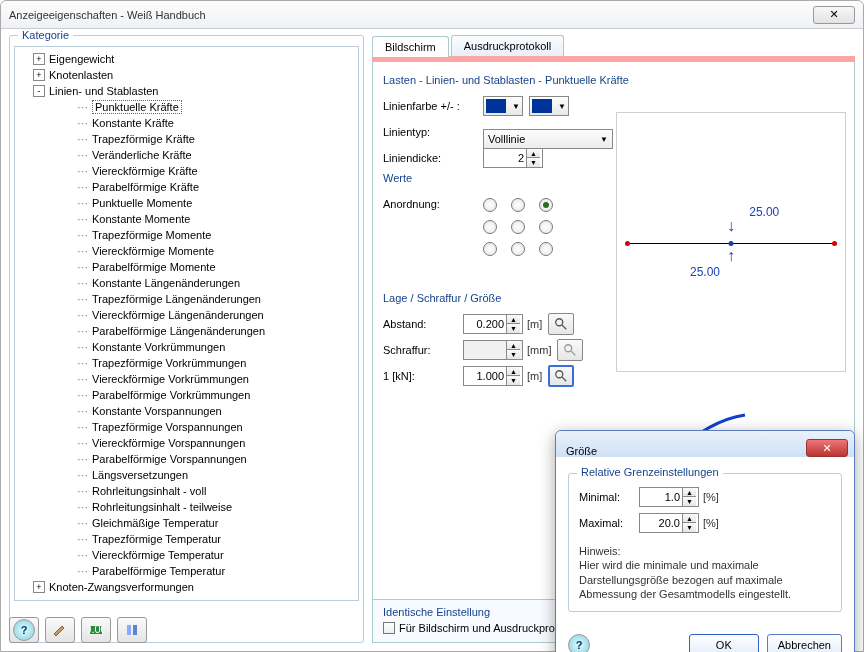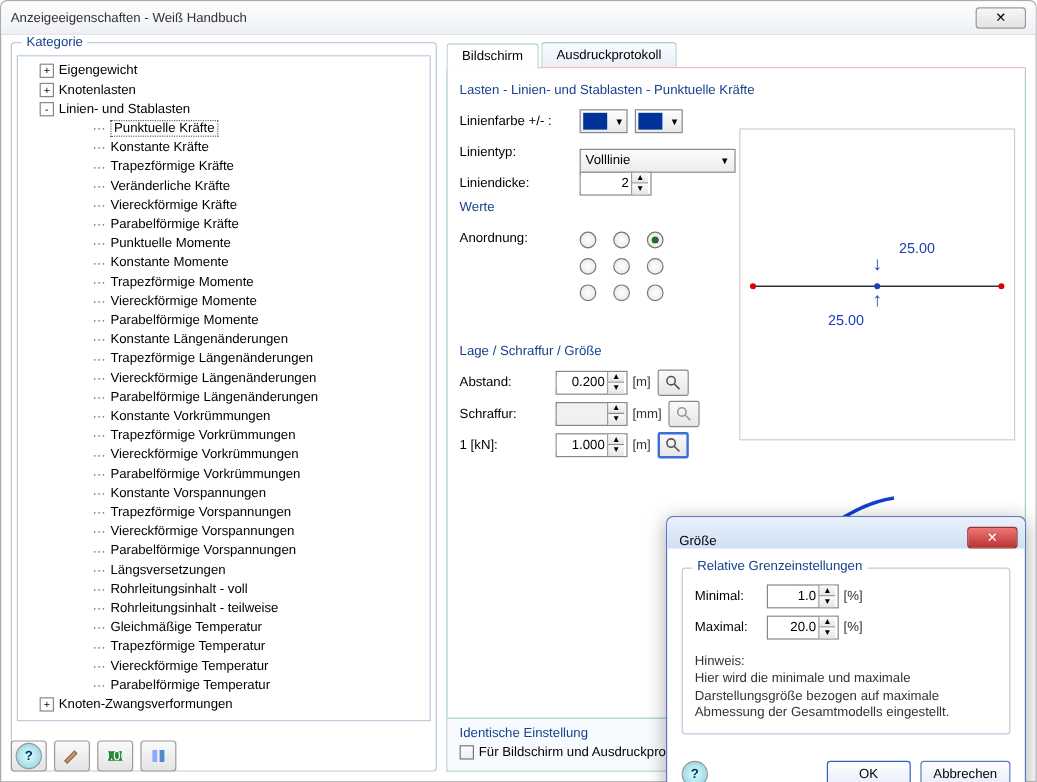--- a/index.html
+++ b/index.html
@@ -20,21 +20,21 @@
 .tree-row { display: flex; align-items: center; height: 16px; padding-left: 4px; white-space: nowrap; }
 .tree-row.l1 { padding-left: 16px; }
 .tree-row.l3 { padding-left: 60px; }
 .tree-row .toggle { width: 12px; height: 12px; border: 1px solid #888; display: inline-flex; align-items: center; justify-content: center; font-size: 9px; margin-right: 4px; background: #fff; line-height: 1; }
 .tree-row .dots { color: #888; margin-right: 6px; letter-spacing: -2px; }
 .tree-row .lbl { color: #000; }
 .tree-row.selected .lbl { border: 1px dotted #666; padding: 0 2px; }
 
 
 .right-panel { flex: 1; display: flex; flex-direction: column; }
-.tabs { display: flex; border-bottom: 1px solid #fca5a5; }
+.tabs { display: flex; border-bottom: 6px solid #fca5a5; }
 .tab { padding: 4px 12px; border: 1px solid #acc; border-bottom: none; background: linear-gradient(#fafcfe,#e8f0f8); margin-right: 2px; border-radius: 3px 3px 0 0; }
 .tab.active { background: #fff; position: relative; top: 1px; }
 .tab-body { flex: 1; border: 1px solid #acc; border-top: none; padding: 8px 10px; background: #fff; position: relative; }
 
 .section-title { color: #15428b; margin: 4px 0 8px 0; }
 .form-row { display: flex; align-items: center; height: 24px; margin-bottom: 2px; }
 .form-row .flabel { width: 100px; }
 .colorbtn { width: 40px; height: 20px; border: 1px solid #888; display: inline-flex; align-items: center; padding: 2px; background: linear-gradient(#fdfdfd,#e8e8e8); margin-right: 6px; }
 .colorbtn .sw { width: 20px; height: 14px; background: #003399; }
 .colorbtn .arr { margin-left: auto; font-size: 8px; }

